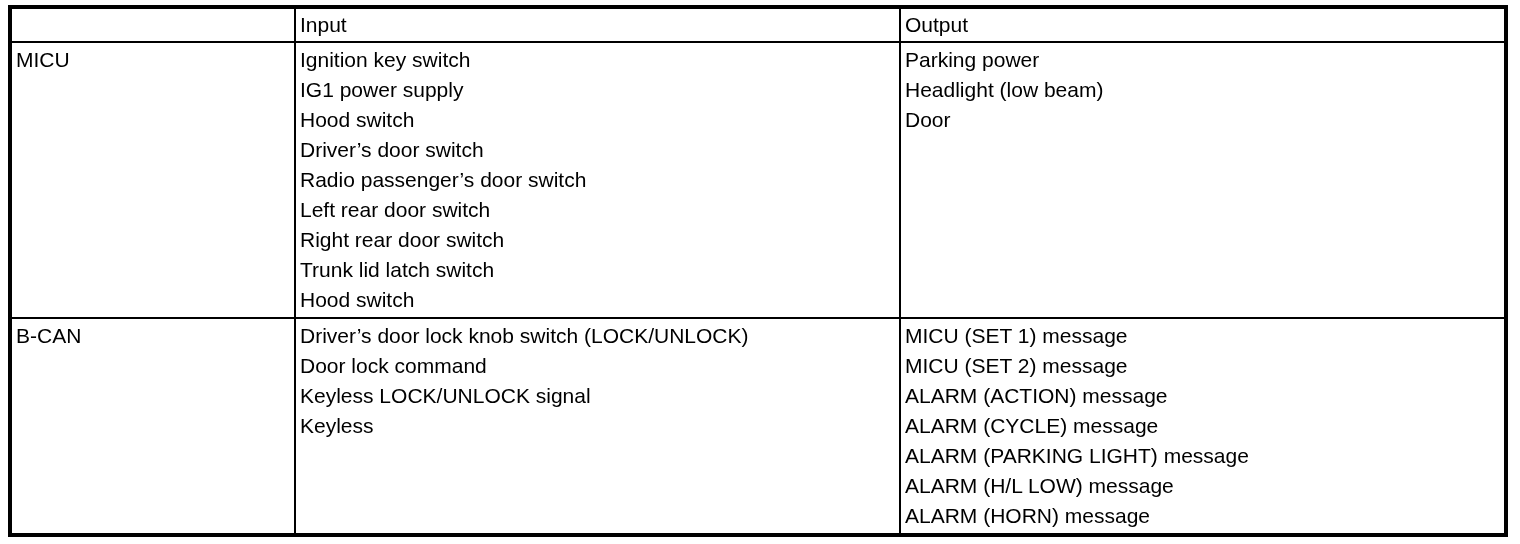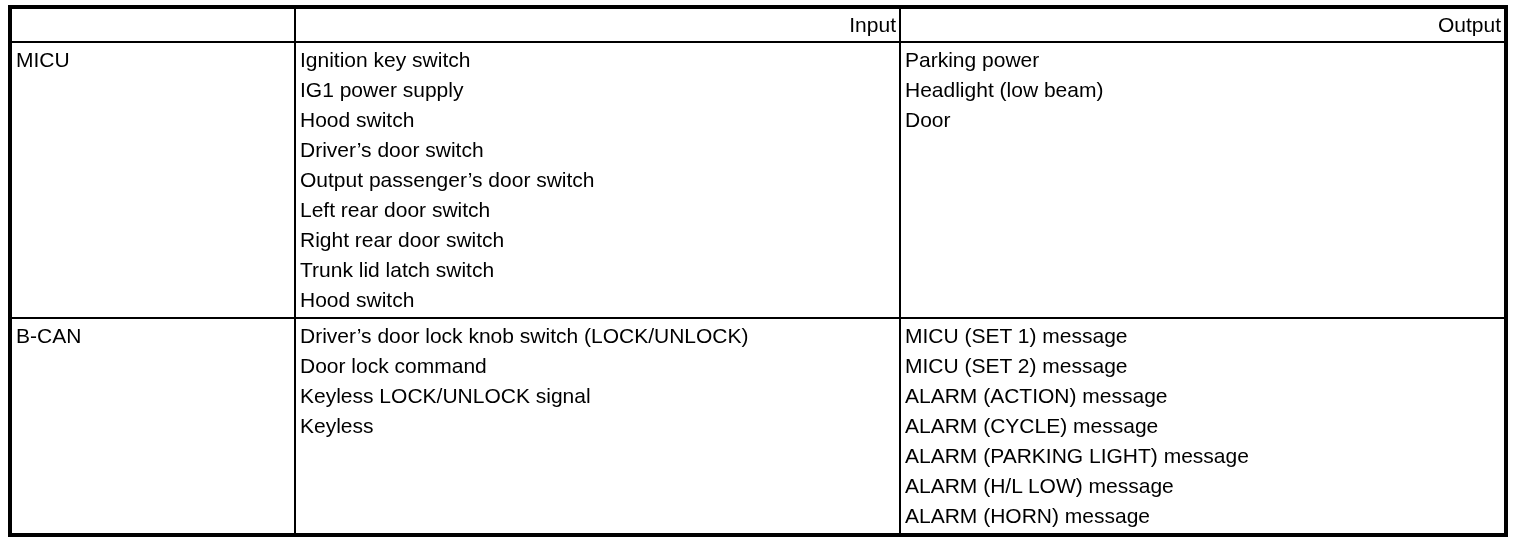--- a/index.html
+++ b/index.html
@@ -33,21 +33,20 @@
     padding: 2px 3px 2px 4px;
     font-size: 21px;
     line-height: 30px;
     font-weight: normal;
     overflow: hidden;
   }
   .io-table thead th {
     height: 30px;
     padding-top: 1px;
     padding-bottom: 1px;
-    text-align: right;
   }
   .col-system { width: 285px; }
   .col-input  { width: 605px; }
   .col-output { width: 606px; }
   .cell-line {
     white-space: nowrap;
   }
 </style>
 </head>
 <body>
@@ -66,21 +65,21 @@
     </tr>
   </thead>
   <tbody>
     <tr>
       <td>MICU</td>
       <td>
           <div class="cell-line">Ignition key switch</div>
           <div class="cell-line">IG1 power supply</div>
           <div class="cell-line">Hood switch</div>
           <div class="cell-line">Driver’s door switch</div>
-          <div class="cell-line">Output passenger’s door switch</div>
+          <div class="cell-line">Radio passenger’s door switch</div>
           <div class="cell-line">Left rear door switch</div>
           <div class="cell-line">Right rear door switch</div>
           <div class="cell-line">Trunk lid latch switch</div>
           <div class="cell-line">Hood switch</div>
         </td>
       <td>
           <div class="cell-line">Parking power</div>
           <div class="cell-line">Headlight (low beam)</div>
           <div class="cell-line">Door</div>
         </td>

